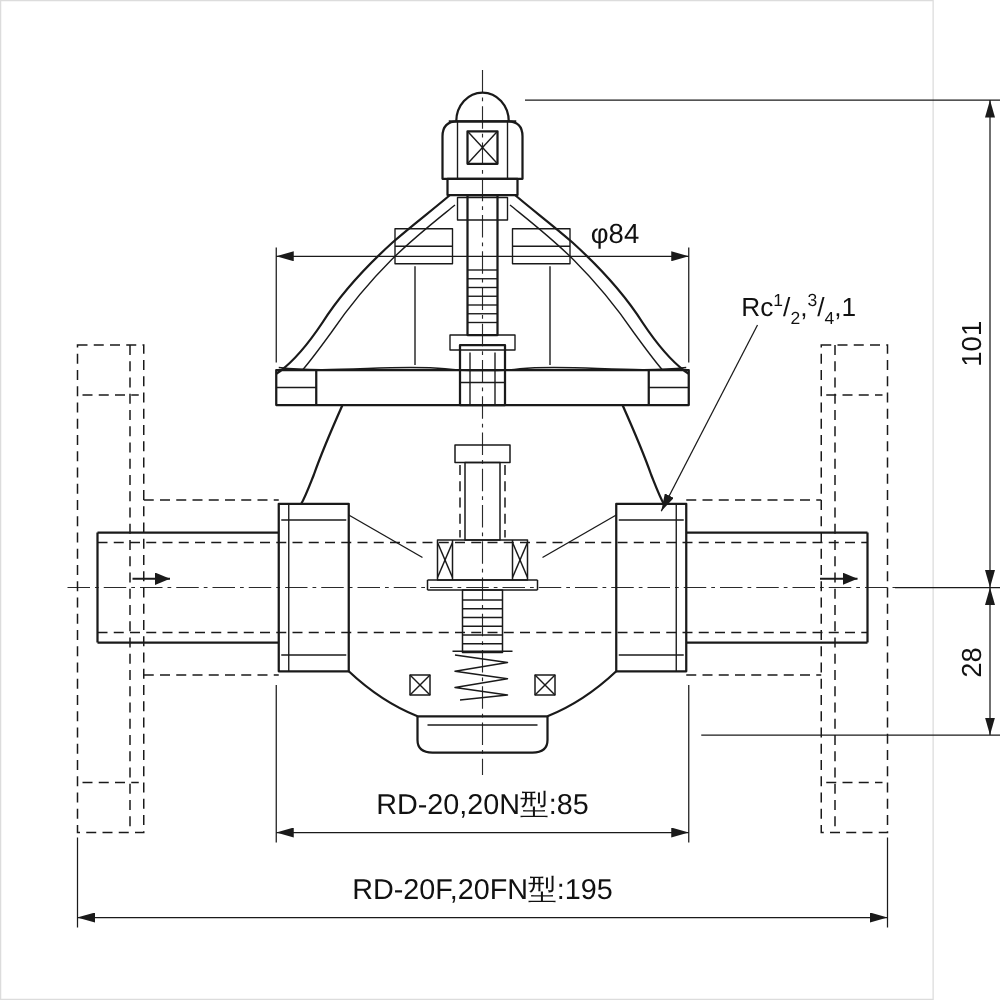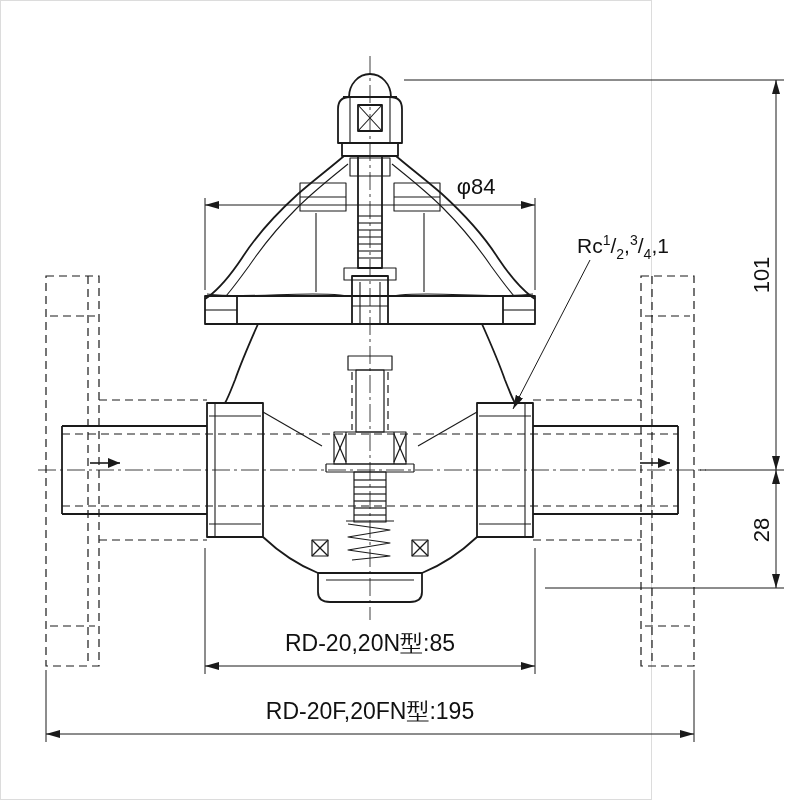--- a/index.html
+++ b/index.html
@@ -1,17 +1,17 @@
 <!DOCTYPE html>
 <html><head>
 <meta charset="utf-8">
 <style>
   html,body{margin:0;padding:0;background:#ffffff;}
-  .frame{position:relative;width:652px;height:800px;background:#ffffff;
-         box-shadow:inset 0 0 0 1px #dcdcdc;font-family:"Liberation Sans",sans-serif;}
+  .frame{position:relative;width:731px;height:800px;background:#ffffff;
+         box-shadow:inset 0 0 0 1px #dcdcdc;font-family:"Liberation Sans",sans-serif;padding-left:16px;}
   svg{display:block;}
   
   .main line,.main path,.main rect,.main polyline{fill:none;stroke:#1a1a1a;stroke-width:1.8;stroke-linejoin:round;}
   .main .s1{stroke-width:1.1;}
   
   .trim line,.trim path,.trim rect,.trim polyline{fill:none;stroke:#1a1a1a;stroke-width:1.2;stroke-linejoin:round;}
   
   .hid line,.hid path,.hid rect{fill:none;stroke:#1a1a1a;stroke-width:1.2;stroke-dasharray:8 5;}
   
   .cl line{stroke:#2a2a2a;stroke-width:0.9;stroke-dasharray:18 4 3 4;}

